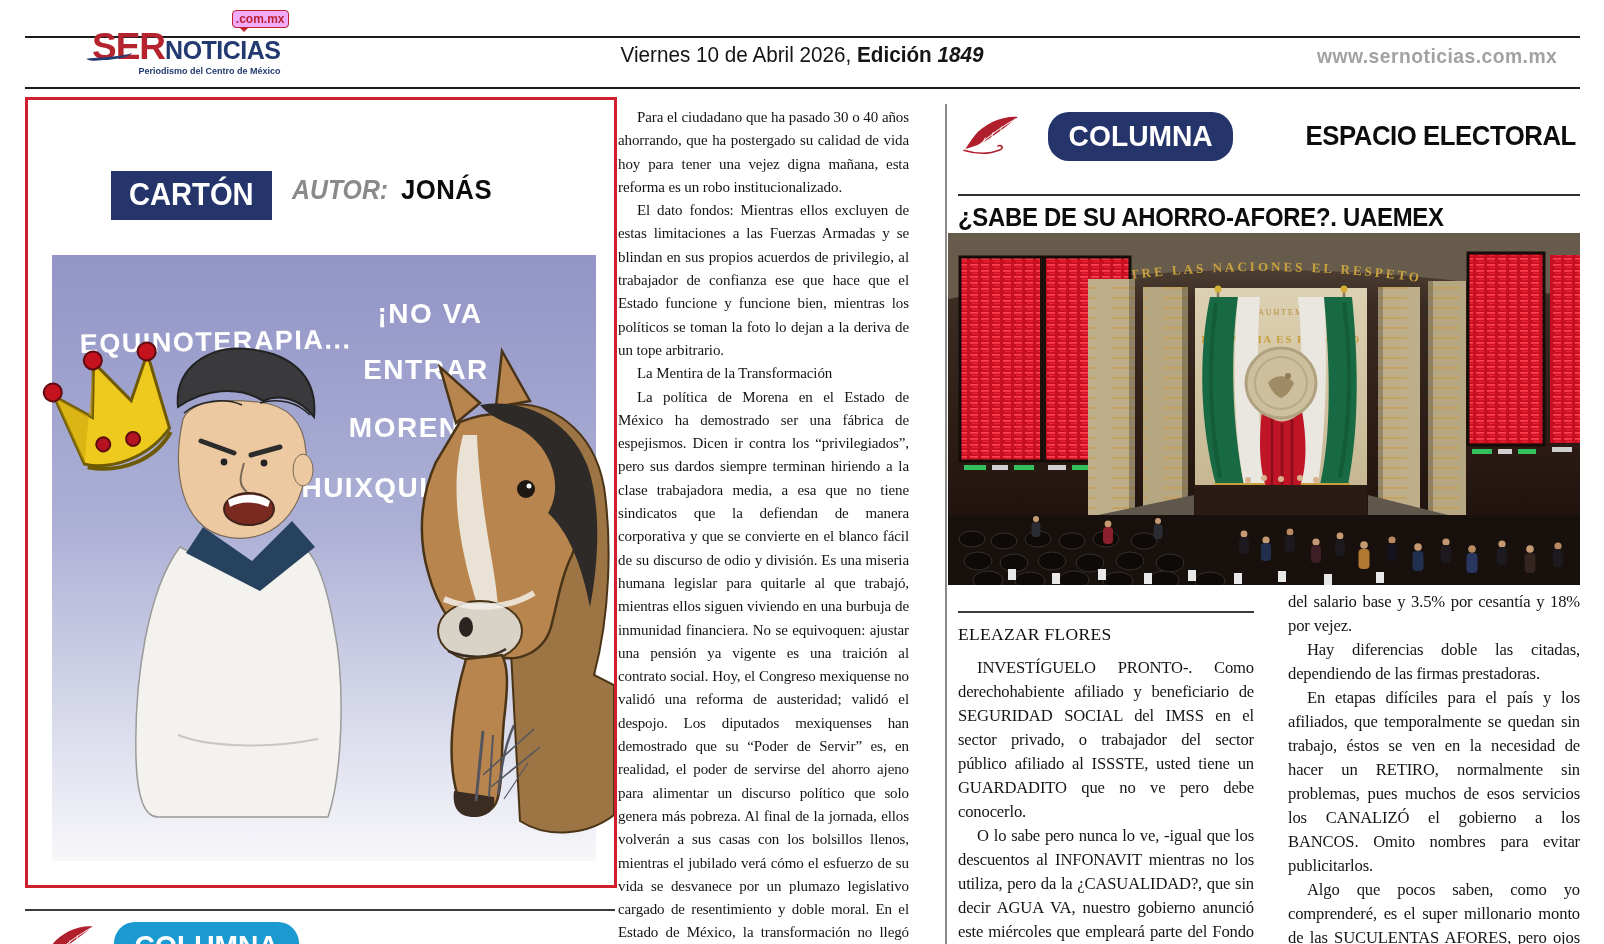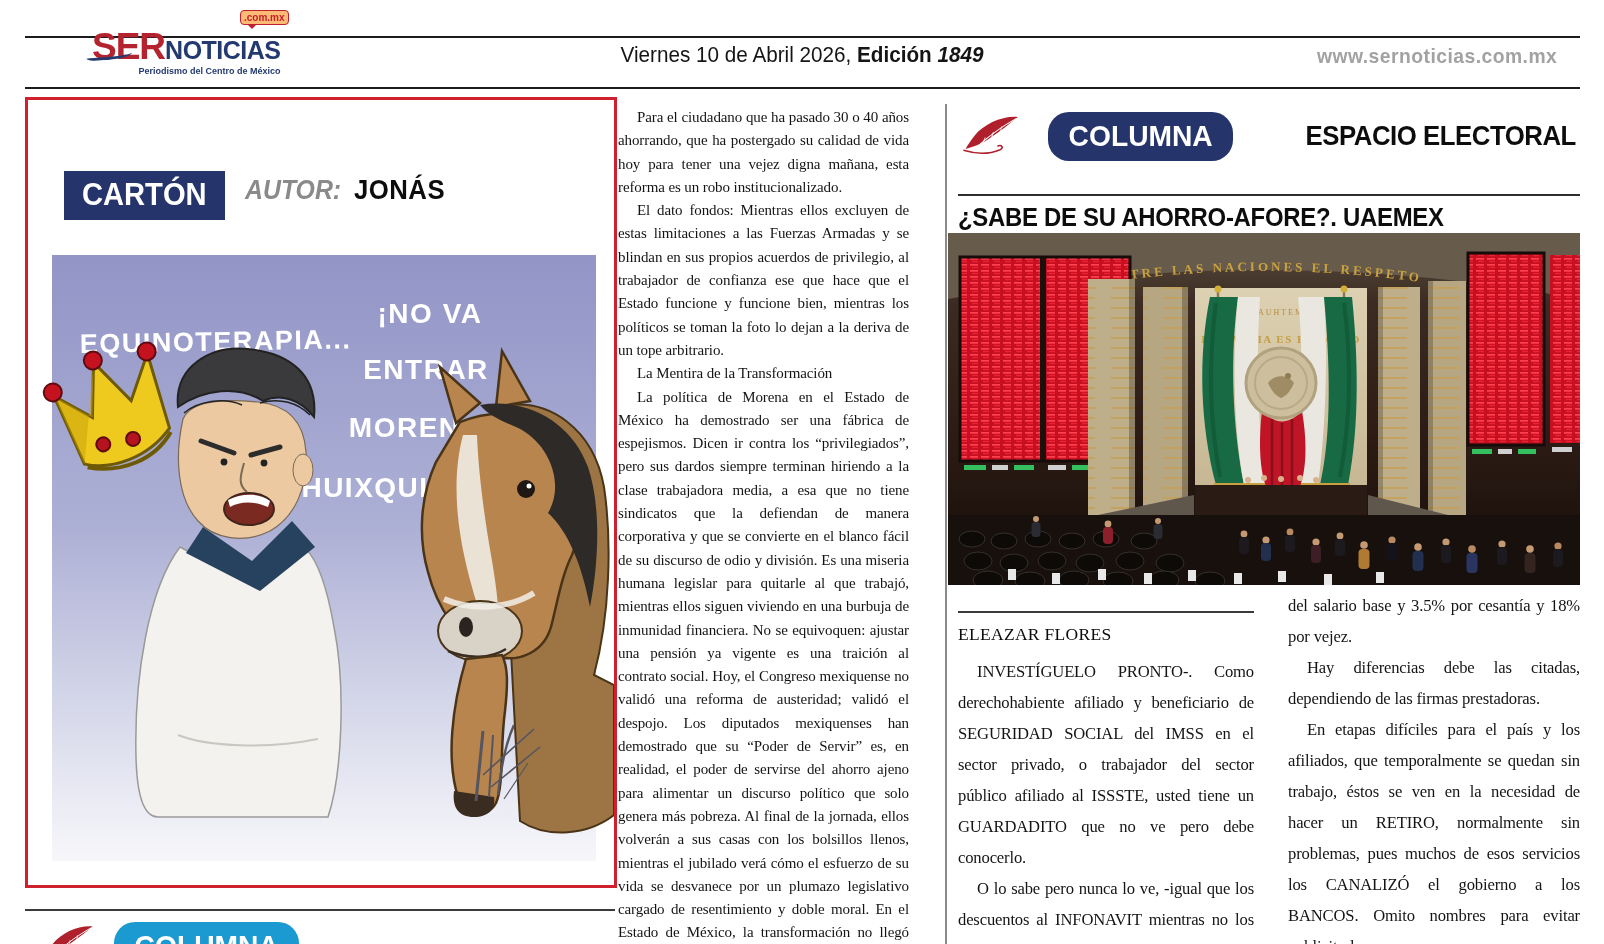--- a/index.html
+++ b/index.html
@@ -12,43 +12,43 @@
   .rule{position:absolute;background:#1c1c1c;}
   .sans{font-family:"Liberation Sans", sans-serif;}
   .cond{display:inline-block;transform:scaleX(.92);transform-origin:left center;}
   .cond-c{display:inline-block;transform:scaleX(.94);transform-origin:center center;}
 
   
   .logo-ser{font-weight:bold;font-size:37px;color:#b5232e;letter-spacing:-1px;}
   .logo-not{font-weight:bold;font-size:25px;color:#233a70;letter-spacing:-.5px;}
   .logo-bubble{
     position:absolute;top:-16px;right:-8px;border:1.5px solid #c0212e;border-radius:4px;
-    color:#c0212e;font-size:10px;font-weight:bold;padding:1px 3px;background:#fdba74;
+    color:#c0212e;font-size:12px;font-weight:bold;padding:1px 3px;background:#f0abfc;
   }
   .logo-bubble:after{content:"";position:absolute;left:6px;bottom:-5px;border:5px solid transparent;border-top-color:#c0212e;border-bottom:0;}
   .logo-tag{font-size:9px;font-weight:bold;color:#233a70;margin-top:-2px;text-align:right;}
   .logo-swoosh{position:absolute;left:-6px;bottom:8px;width:46px;height:7px;border-bottom:3px solid #233a70;border-radius:0 0 60% 30%;transform:rotate(-4deg);}
   .hdr-date{font-size:22px;color:#151515;}
   .hdr-url{font-size:21px;color:#a2a2a2;font-weight:bold;letter-spacing:.5px;}
 
   
   .carton-frame{position:absolute;left:25px;top:97px;width:586px;height:785px;border:3px solid #d0202d;background:#fff;}
-  .tagbox{display:inline-block;color:#fff;font-weight:bold;font-family:"Liberation Sans",sans-serif;}
+  .tagbox{display:inline-block;color:#fff;font-weight:bold;font-family:"Liberation Sans",sans-serif;margin-left:47px;}
   .navybox{background:#25346b;}
   .bluebox{background:#1b9ad2;}
   .carton-tag{font-size:31px;padding:6px 14px 7px;letter-spacing:0;}
   .author-label{font-style:italic;color:#8a8a8a;font-size:27px;font-weight:bold;}
   .author-name{color:#0c0c0c;font-size:28px;font-weight:bold;letter-spacing:.5px;}
 
   
   .col-serif{text-align:justify;color:#141414;}
   .col-serif p{margin:0;text-indent:19px;}
   .col-serif p.noindent{text-indent:0;}
   .mid{font-size:15px;line-height:23.3px;letter-spacing:-.1px;}
-  .rcol{font-size:16.6px;line-height:31px;letter-spacing:-.15px;}
+  .rcol{font-size:16.6px;line-height:24px;letter-spacing:-.15px;}
   .byline{font-size:17.5px;font-weight:normal;letter-spacing:.3px;color:#0c0c0c;}
 
   .columna-tag{font-size:30px;padding:7px 16px 8px;border-radius:21px;}
   .col-title{font-family:"Liberation Sans",sans-serif;font-weight:bold;font-size:28px;color:#0d0d0d;letter-spacing:-.5px;}
   .headline{font-family:"Liberation Sans",sans-serif;font-weight:bold;font-size:26px;color:#0d0d0d;letter-spacing:-.3px;}
 
   .vdivider{position:absolute;left:945px;top:104px;width:1.5px;height:840px;background:#8a8a8a;}
 
   
   .bubble-txt{fill:#ffffff;font-family:"Liberation Sans",sans-serif;font-weight:bold;letter-spacing:1.5px;}
@@ -436,16 +436,16 @@
 <div class="rule" style="left:958px;top:611px;width:296px;height:2px;background:#3c3c3c;"></div>
 <div class="abs byline" style="left:958px;top:624px;">ELEAZAR FLORES</div>
 
 <div class="abs col-serif rcol" style="left:958px;top:656px;width:296px;height:288px;overflow:hidden;">
   <p>INVESTÍGUELO PRONTO-. Como derechohabiente afiliado y beneficiario de SEGURIDAD SOCIAL del IMSS en el sector privado, o trabajador del sector público afiliado al ISSSTE, usted tiene un GUARDADITO que no ve pero debe conocerlo.</p>
   <p>O lo sabe pero nunca lo ve, -igual que los descuentos al INFONAVIT mientras no los utiliza, pero da la ¿CASUALIDAD?, que sin decir AGUA VA, nuestro gobierno anunció este miércoles que empleará parte del Fondo de Ahorros para el Retiro, AFORES, dizque para invertirlos en INFRAES-</p>
 </div>
 
 <div class="abs col-serif rcol" style="left:1288px;top:590px;width:292px;height:354px;overflow:hidden;">
   <p class="noindent">del salario base y 3.5% por cesantía y 18% por vejez.</p>
-  <p>Hay diferencias debe las  citadas, dependiendo de las firmas prestadoras.</p>
+  <p>Hay diferencias doble las  citadas, dependiendo de las firmas prestadoras.</p>
   <p>En etapas difíciles para el país y los afiliados, que temporalmente se quedan sin trabajo, éstos se ven en la necesidad de hacer un RETIRO, normalmente sin  problemas, pues muchos de esos servicios los CANALIZÓ  el gobierno a los BANCOS. Omito nombres para evitar publicitarlos.</p>
   <p>Algo que pocos saben, como yo comprenderé, es el super millonario monto de las SUCULENTAS AFORES, pero ojos distintos a LENTES GUINDAS, creen que el uso de esos fondos tienen una razón,</p>
 </div>
 
 </body></html>

